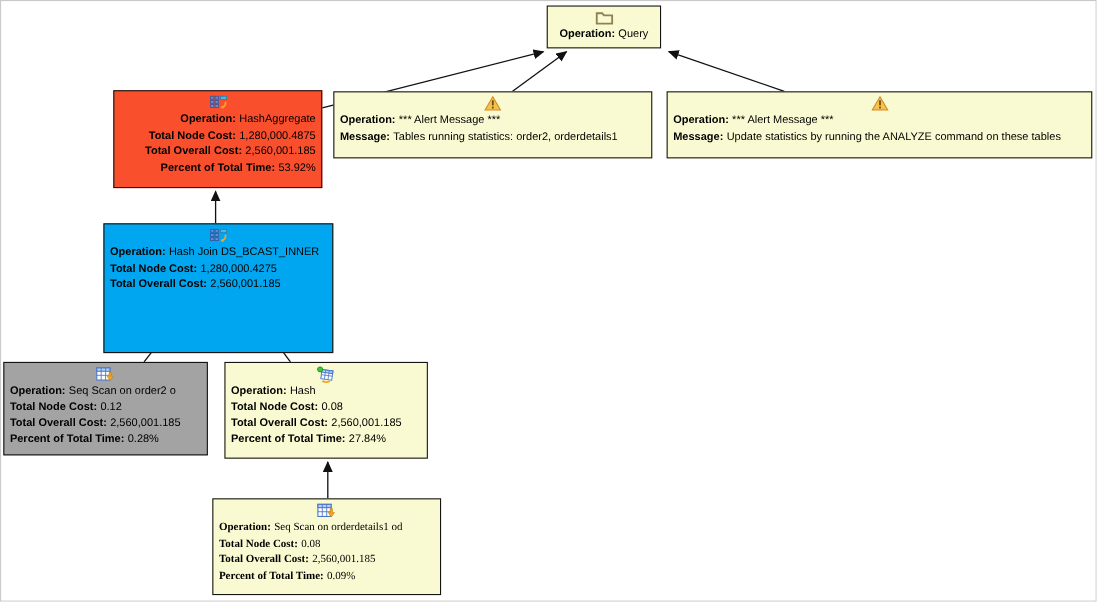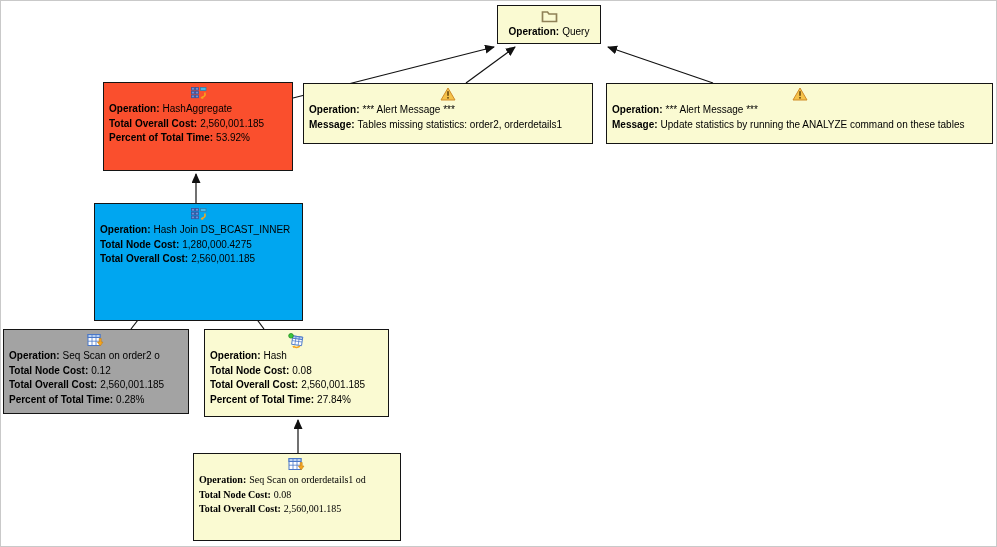--- a/index.html
+++ b/index.html
@@ -23,21 +23,21 @@
     color: #000;
     white-space: nowrap;
     cursor: default;
   }
   .icon-row { text-align: center; height: 17px; padding-top: 1px; }
   .icon-row svg { vertical-align: top; }
   .row { display: block; }
   .row.center { text-align: center; }
   .lbl { font-weight: bold; margin-right: 3px; }
   .yellow { background: #fafad2; }
-  .red    { background: #fa4f2d; }
+  .red    { background: #fa4f2d; text-align: right; }
   .blue   { background: #00a6f0; }
   .green  { background: #a3a3a3; }
 
   #n-query    { left:496px; top:4px;   width:104px; height:39px; }
   #n-hashagg  { left:102px; top:81px;  width:190px; height:89px; }
   #n-alert1   { left:302px; top:82px;  width:290px; height:61px; }
   #n-alert2   { left:605px; top:82px;  width:387px; height:61px; }
   #n-hashjoin { left:93px;  top:202px; width:209px; height:118px; }
   #n-seqscan1 { left:2px;   top:328px; width:186px; height:85px; }
   #n-hash     { left:203px; top:328px; width:185px; height:88px; }
@@ -86,36 +86,37 @@
             <rect x="1.5" y="9.1" width="3" height="2.6"></rect>
               <rect x="5.5" y="9.1" width="3" height="2.6"></rect>
           </g>
           <rect x="10.5" y="1.5" width="5.5" height="3" fill="#49b8e8" stroke="#2f7fb0" stroke-width="0.8"></rect>
           <path d="M14.8 6.5 q1.3 4.2 -3.6 5.2" fill="none" stroke="#f5a51e" stroke-width="1.6"></path>
           <path d="M12.6 10 l-2.2 2 3 0.9 z" fill="#f5a51e"></path>
         </svg>
       </span>
     </div>
     <div class="row"><span class="lbl">Operation:</span><span class="val">HashAggregate</span></div>
+    <div class="row"><span class="lbl">Total Node Cost:</span><span class="val">1,280,000.4875</span></div>
     <div class="row"><span class="lbl">Total Overall Cost:</span><span class="val">2,560,001.185</span></div>
     <div class="row"><span class="lbl">Percent of Total Time:</span><span class="val">53.92%</span></div>
   </div>
 
   <div class="node yellow" id="n-alert1">
     <div class="icon-row">
       <span class="icon">
         <svg width="16" height="14" viewBox="0 0 16 14">
           <path d="M8 1 L15 13 H1 Z" fill="#f5c24a" stroke="#cf8b28" stroke-width="1"></path>
           <rect x="7.2" y="4.2" width="1.6" height="4.6" fill="#6b4a10"></rect>
           <rect x="7.2" y="10" width="1.6" height="1.6" fill="#6b4a10"></rect>
         </svg>
       </span>
     </div>
     <div class="row"><span class="lbl">Operation:</span><span class="val">*** Alert Message ***</span></div>
-    <div class="row"><span class="lbl">Message:</span><span class="val">Tables missing statistics: order2, orderdetails1</span></div>
+    <div class="row"><span class="lbl">Message:</span><span class="val">Tables running statistics: order2, orderdetails1</span></div>
   </div>
 
   <div class="node yellow" id="n-alert2">
     <div class="icon-row">
       <span class="icon">
         <svg width="16" height="14" viewBox="0 0 16 14">
           <path d="M8 1 L15 13 H1 Z" fill="#f5c24a" stroke="#cf8b28" stroke-width="1"></path>
           <rect x="7.2" y="4.2" width="1.6" height="4.6" fill="#6b4a10"></rect>
           <rect x="7.2" y="10" width="1.6" height="1.6" fill="#6b4a10"></rect>
         </svg>
@@ -199,15 +200,16 @@
           <line x1="5" y1="1.5" x2="5" y2="12.5" stroke="#4b78c8" stroke-width="0.8"></line>
           <line x1="9" y1="1.5" x2="9" y2="12.5" stroke="#4b78c8" stroke-width="0.8"></line>
           <line x1="1" y1="8.2" x2="13" y2="8.2" stroke="#4b78c8" stroke-width="0.8"></line>
           <path d="M14.2 5.5 v3.5 h1.8 l-2.8 4 -2.8 -4 h1.8 v-3.5 z" fill="#f5a51e" stroke="#c87f10" stroke-width="0.6"></path>
         </svg>
       </span>
     </div>
     <div class="row"><span class="lbl">Operation:</span><span class="val">Seq Scan on orderdetails1 od</span></div>
     <div class="row"><span class="lbl">Total Node Cost:</span><span class="val">0.08</span></div>
     <div class="row"><span class="lbl">Total Overall Cost:</span><span class="val">2,560,001.185</span></div>
+    <div class="row"><span class="lbl">Percent of Total Time:</span><span class="val">0.09%</span></div>
   </div>
 
 </div>
 
 </body></html>

